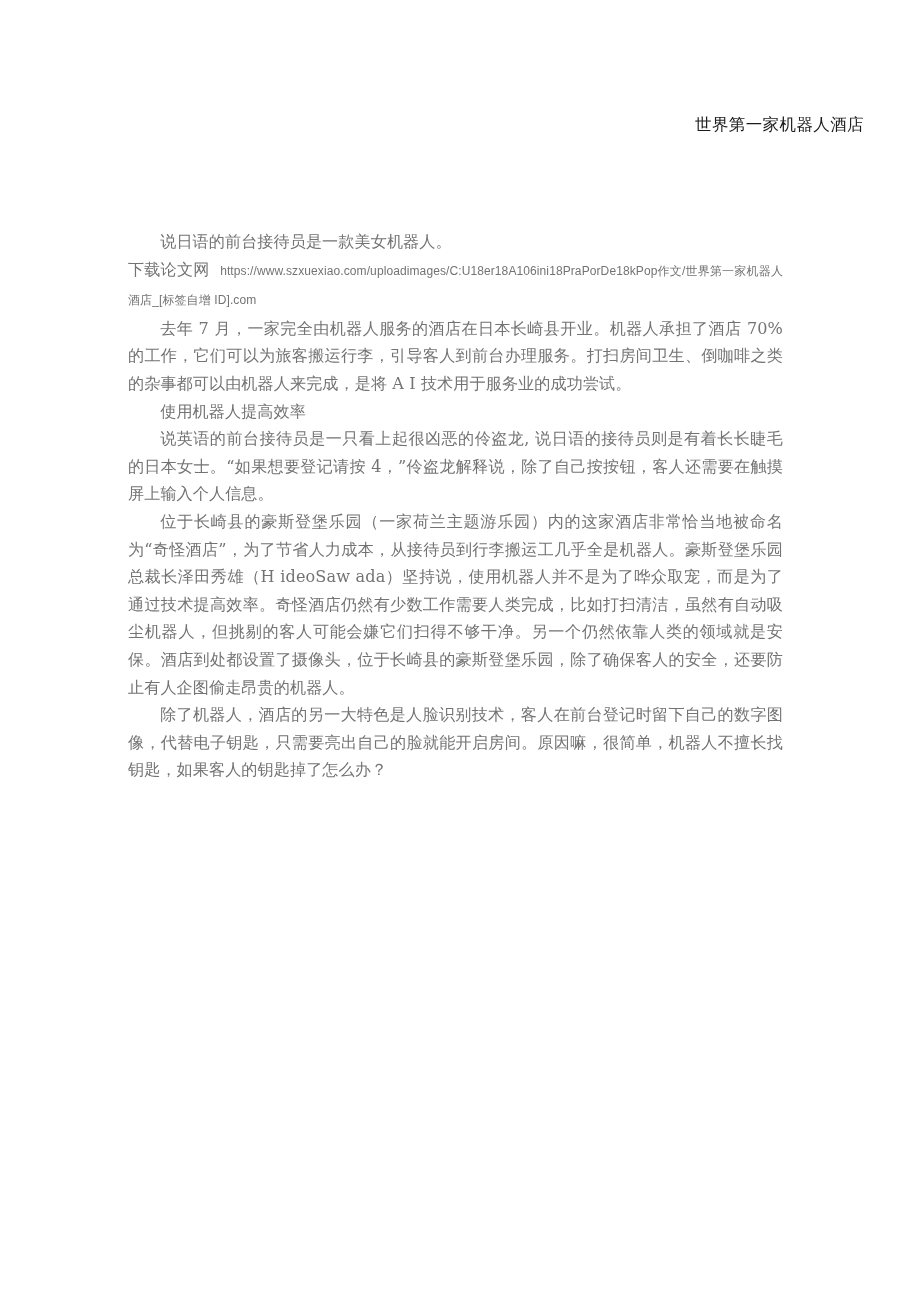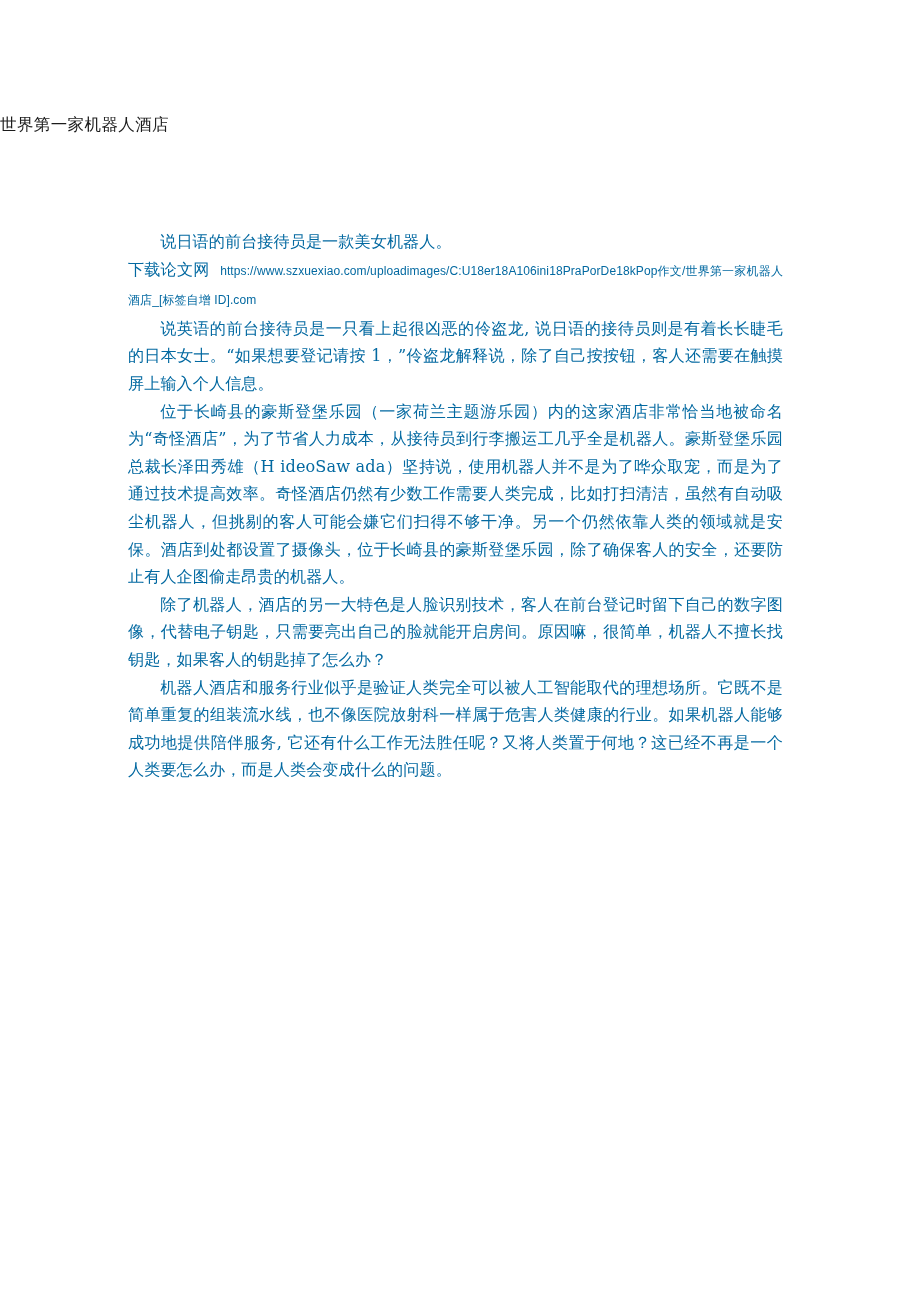--- a/index.html
+++ b/index.html
@@ -19,41 +19,41 @@
     height: 1302px;
     background: #ffffff;
     overflow: hidden;
     box-sizing: border-box;
   }
   .doc-title {
     position: absolute;
     left: 0;
     top: 112px;
     width: 864px;
-    text-align: left;
+    text-align: right;
     font-size: 16.5px;
     line-height: 26px;
     letter-spacing: 0.4px;
     color: #1b1b1b;
     font-weight: normal;
     margin: 0;
   }
   .body-block {
     position: absolute;
     left: 128px;
     top: 228px;
     width: 655px;
   }
   p {
     margin: 0;
     font-size: 16.1px;
     line-height: 27.6px;
     text-align: justify;
     text-justify: inter-ideograph;
-    color: #0369a1;
+    color: #737373;
     letter-spacing: 0.1px;
     word-break: break-all;
   }
   p.indent {
     text-indent: 2em;
   }
   p.source {
     text-indent: 0;
     word-break: break-all;
   }
@@ -72,28 +72,29 @@
 <div class="page">
 
   <h1 class="doc-title">世界第一家机器人酒店</h1>
 
   <div class="body-block">
 
     <p class="indent">说日语的前台接待员是一款美女机器人。</p>
 
     <p class="source"><span>下载论文网</span><span>&nbsp;&nbsp;</span><span class="latin u">https://www.szxuexiao.com/uploadimages/C:U18er18A106ini18PraPorDe18kPop作文/世界第一家机器人酒店_[标签自增 ID].com</span></p>
 
+    <p class="indent">去年 7 月，一家完全由机器人服务的酒店在日本长崎县开业。机器人承担了酒店 70%的工作，它们可以为旅客搬运行李，引导客人到前台办理服务。打扫房间卫生、倒咖啡之类的杂事都可以由机器人来完成，是将 A I 技术用于服务业的成功尝试。</p>
 
+    <p class="indent">使用机器人提高效率</p>
 
-    <p class="indent">说英语的前台接待员是一只看上起很凶恶的伶盗龙, 说日语的接待员则是有着长长睫毛的日本女士。“如果想要登记请按 1，”伶盗龙解释说，除了自己按按钮，客人还需要在触摸屏上输入个人信息。</p>
+    <p class="indent">说英语的前台接待员是一只看上起很凶恶的伶盗龙, 说日语的接待员则是有着长长睫毛的日本女士。“如果想要登记请按 4，”伶盗龙解释说，除了自己按按钮，客人还需要在触摸屏上输入个人信息。</p>
 
     <p class="indent">位于长崎县的豪斯登堡乐园（一家荷兰主题游乐园）内的这家酒店非常恰当地被命名为“奇怪酒店”，为了节省人力成本，从接待员到行李搬运工几乎全是机器人。豪斯登堡乐园总裁长泽田秀雄（H ideoSaw ada）坚持说，使用机器人并不是为了哗众取宠，而是为了通过技术提高效率。奇怪酒店仍然有少数工作需要人类完成，比如打扫清洁，虽然有自动吸尘机器人，但挑剔的客人可能会嫌它们扫得不够干净。另一个仍然依靠人类的领域就是安保。酒店到处都设置了摄像头，位于长崎县的豪斯登堡乐园，除了确保客人的安全，还要防止有人企图偷走昂贵的机器人。</p>
 
     <p class="indent">除了机器人，酒店的另一大特色是人脸识别技术，客人在前台登记时留下自己的数字图像，代替电子钥匙，只需要亮出自己的脸就能开启房间。原因嘛，很简单，机器人不擅长找钥匙，如果客人的钥匙掉了怎么办？</p>
 
 
 
-    <p class="indent">机器人酒店和服务行业似乎是验证人类完全可以被人工智能取代的理想场所。它既不是简单重复的组装流水线，也不像医院放射科一样属于危害人类健康的行业。如果机器人能够成功地提供陪伴服务, 它还有什么工作无法胜任呢？又将人类置于何地？这已经不再是一个人类要怎么办，而是人类会变成什么的问题。</p>
 
 
   </div>
 
 </div>
 
 </body></html>

